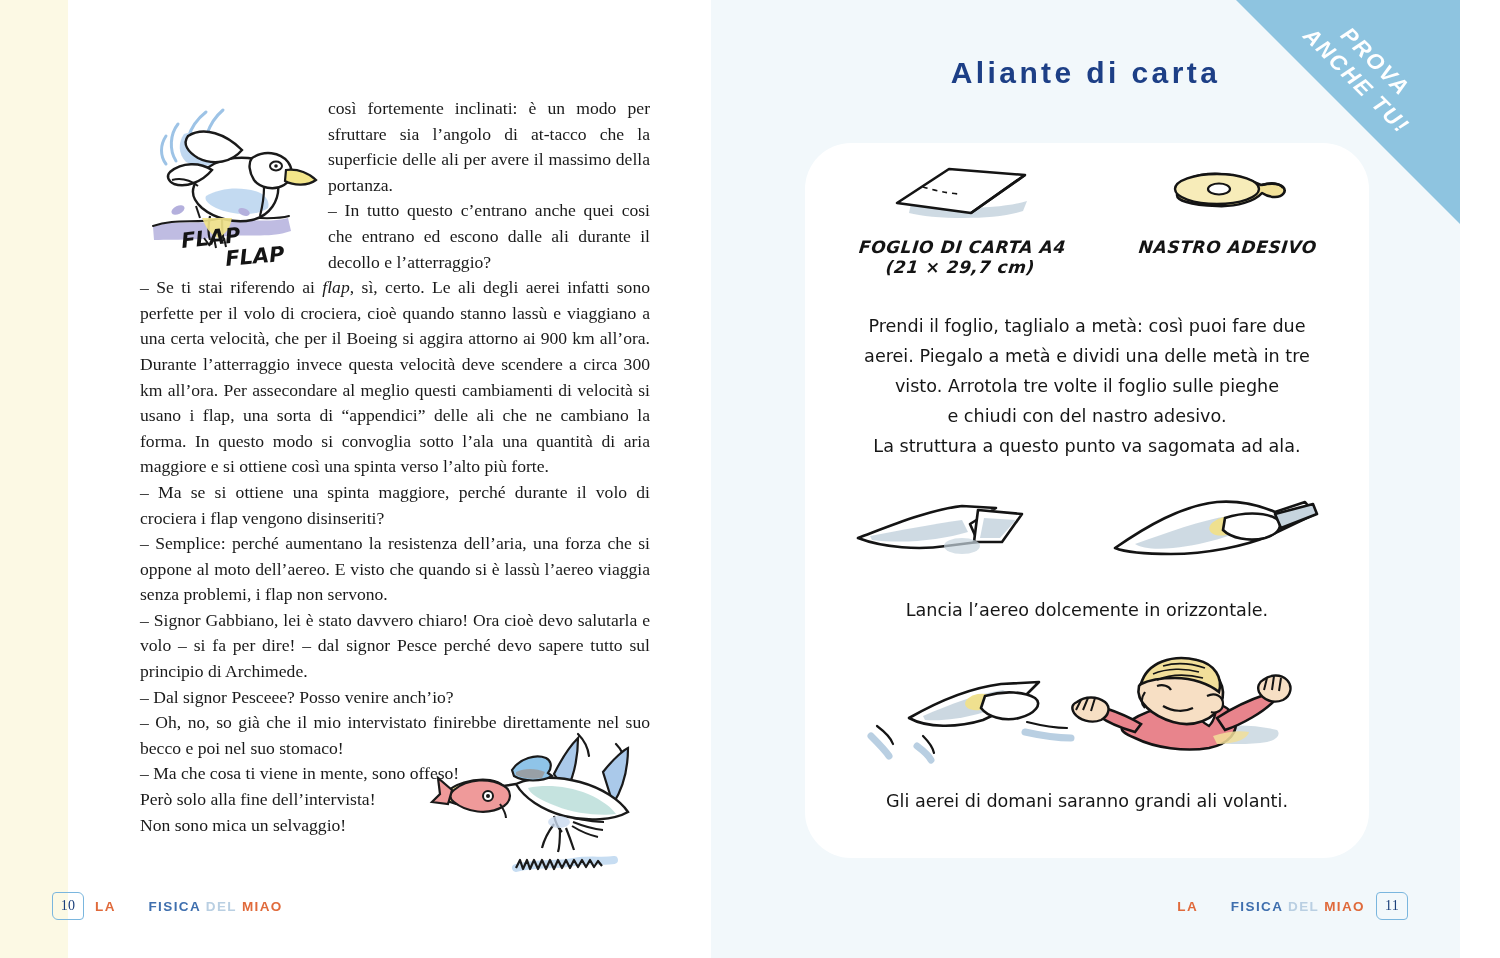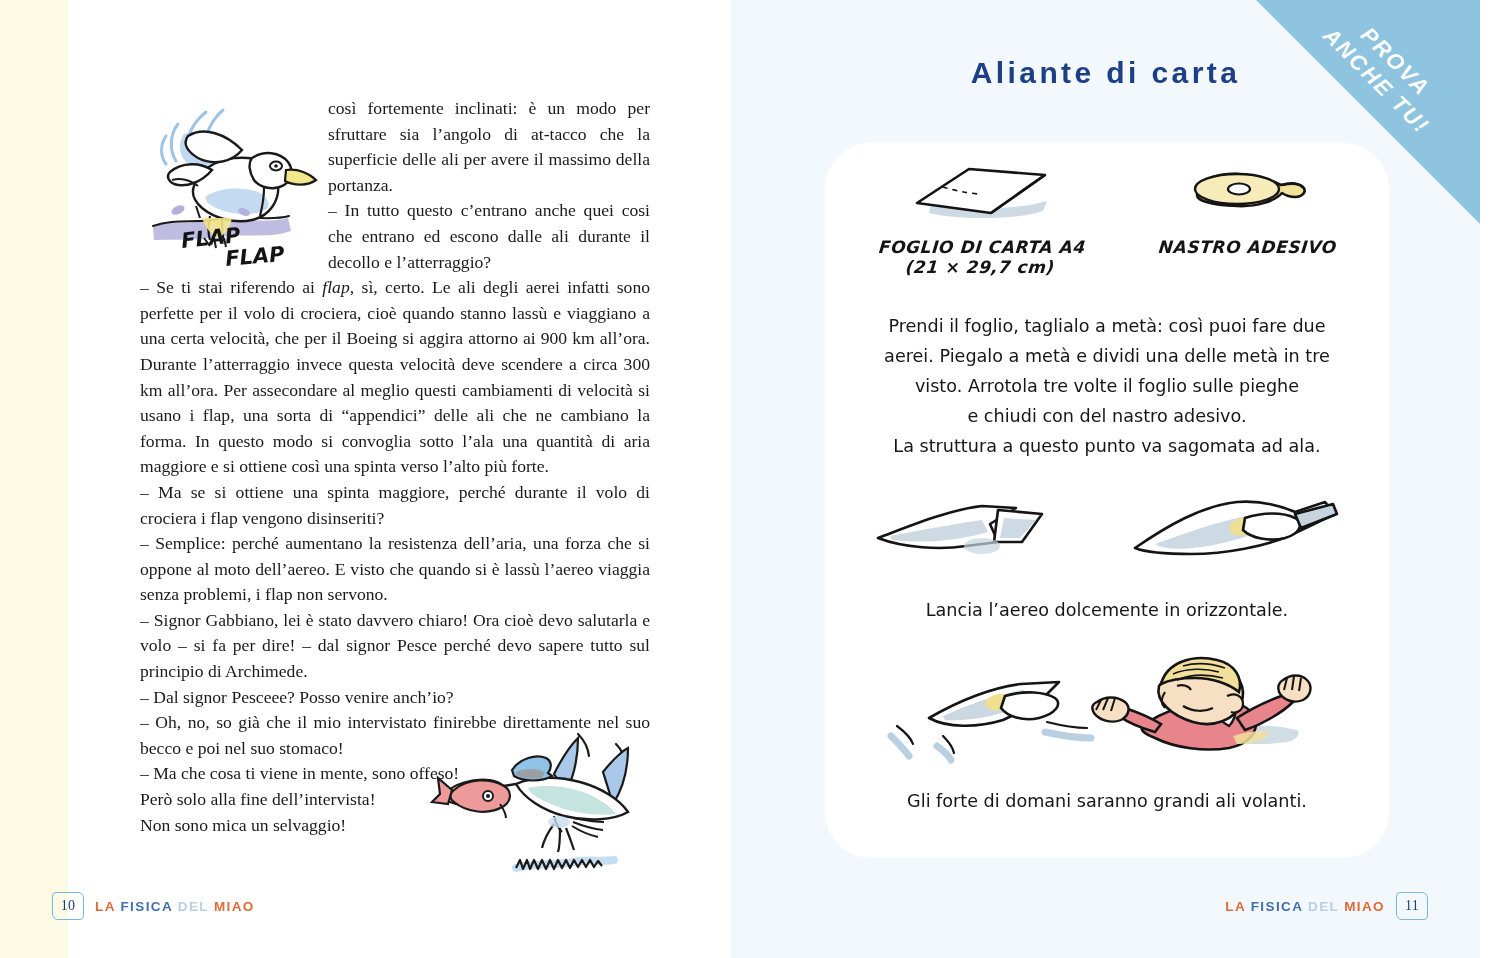--- a/index.html
+++ b/index.html
@@ -97,28 +97,28 @@
     color: #1a3f7a;
     letter-spacing: 0.3px;
   }
   .runhead {
     font-size: 13.5px;
     font-weight: bold;
     letter-spacing: 1.4px;
     white-space: nowrap;
   }
   .rh-la   { color: #e06a3b; }
-  .rh-fis  { color: #3f6fae; }
+  .rh-fis  { color: #3f6fae; margin-left: 28px; }
   .rh-del  { color: #b9cfe2; }
   .rh-miao { color: #e06a3b; }
 
   
   .page-right {
     position: absolute;
-    left: 731px; top: 0;
+    left: 711px; top: 0;
     width: 749px; height: 958px;
     background: #f2f8fb;
     overflow: hidden;
   }
   .right-title {
     position: absolute;
     left: 0; right: 0;
     top: 56px;
     text-align: center;
     font-family: "Liberation Sans", sans-serif;
@@ -460,21 +460,21 @@
           <path d="M340 56 C348 52 356 56 356 64 C356 70 350 74 344 72" fill="#f7dfc4" stroke="#141414" stroke-width="2.2"></path>
 
           <path d="M278 52 C274 58 274 64 278 68" fill="none" stroke="#141414" stroke-width="2.2"></path>
           <path d="M290 46 C296 44 302 46 304 50" fill="none" stroke="#141414" stroke-width="2.2"></path>
           <path d="M296 66 C306 72 318 72 326 68" fill="none" stroke="#141414" stroke-width="2.2"></path>
 
           <path d="M346 96 C358 92 372 90 382 92 C380 100 366 104 350 104 Z" fill="#f2df9a" opacity="0.85"></path>
         </svg>
       </div>
 
-      <div class="caption cap-future">Gli forte di domani saranno grandi ali volanti.</div>
+      <div class="caption cap-future">Gli aerei di domani saranno grandi ali volanti.</div>
     </div>
 
     <div class="footer footer-right">
       <div class="runhead"><span class="rh-la">LA</span> <span class="rh-fis">FISICA</span> <span class="rh-del">DEL</span> <span class="rh-miao">MIAO</span></div>
       <div class="pagebox">11</div>
     </div>
   </div>
 
 </div>
 

